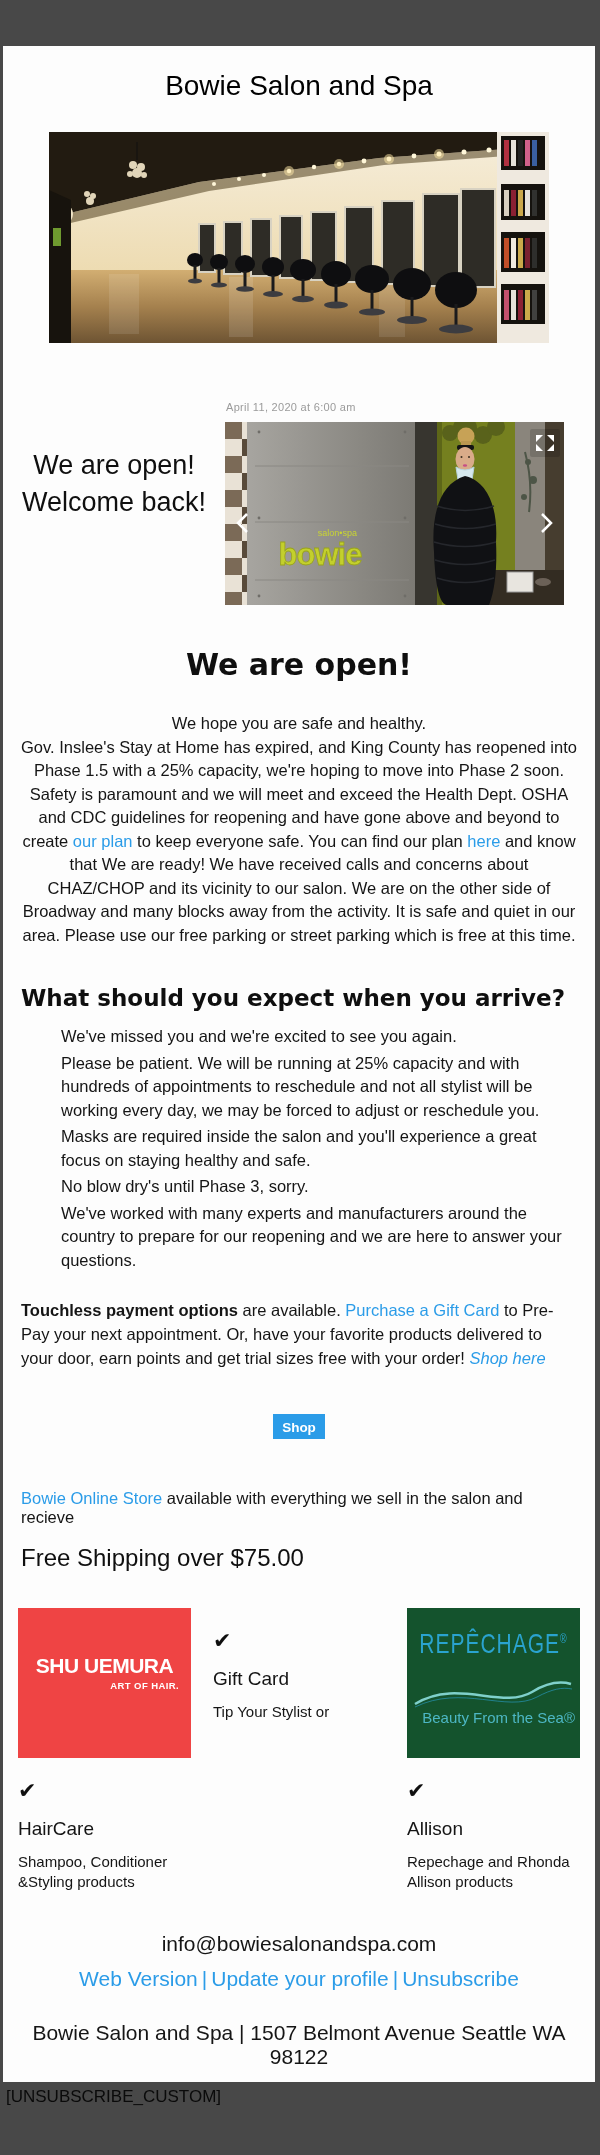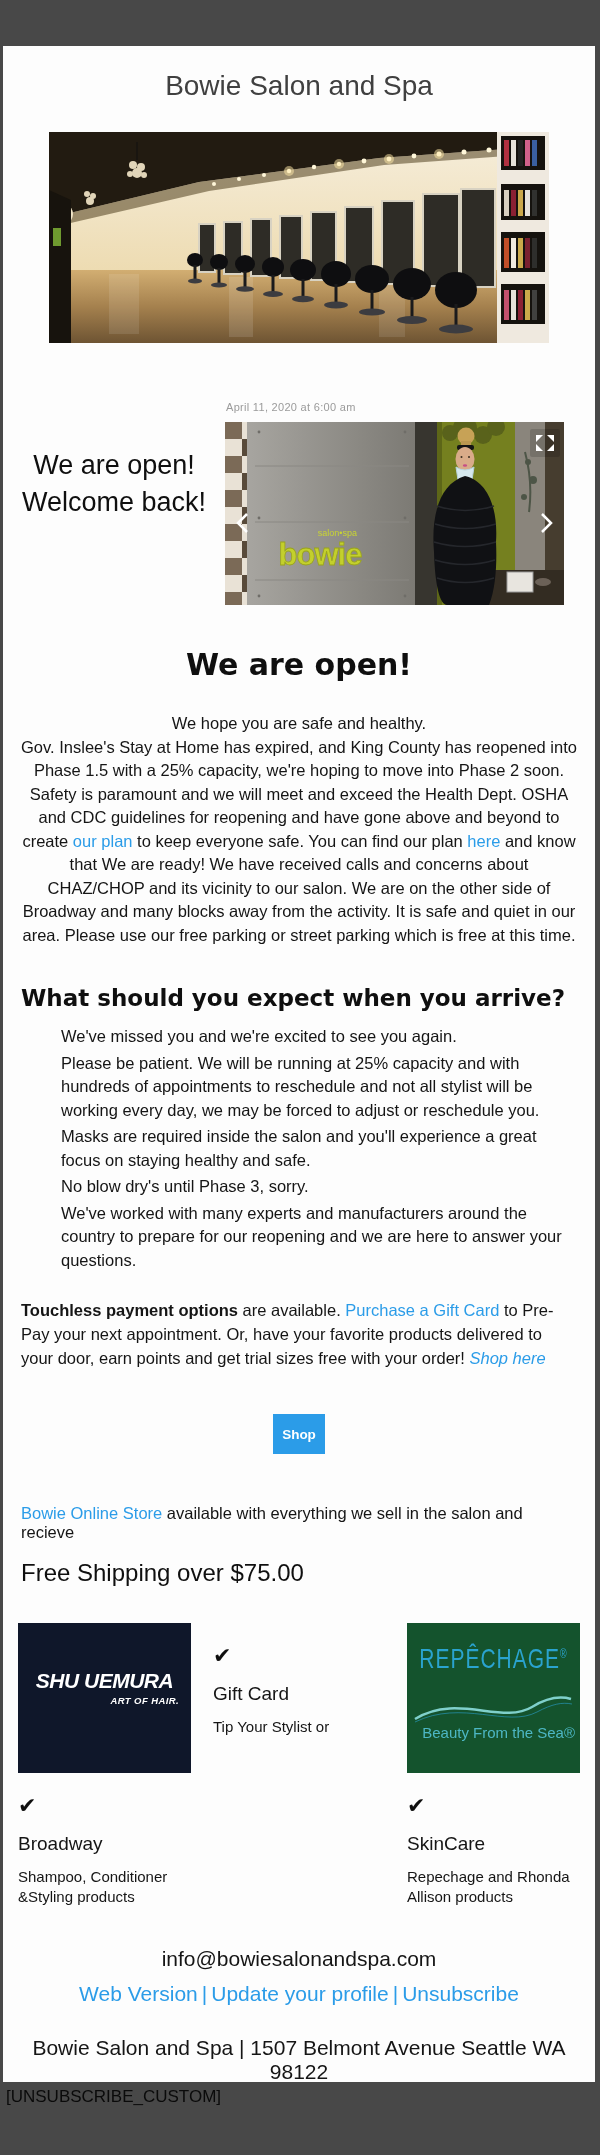--- a/index.html
+++ b/index.html
@@ -7,51 +7,51 @@
     width:600px; height:2155px; position:relative;
     background:#484848;
     font-family:"Liberation Sans", sans-serif;
     color:#151515;
   }
   .email {
     position:absolute; top:46px; left:3px; width:592px; height:2036px;
     background:#fdfdfd; overflow:hidden;
   }
   .inner { padding:0 18px; }
-  .title { margin-top:24px; text-align:center; font-size:28px; color:#404040; }
+  .title { margin-top:24px; text-align:center; font-size:28px; color:#000000; }
   .hero { width:500px; height:211px; margin:30px auto 0; display:block; }
 
   .post { display:flex; margin-top:58px; }
   .post-left { width:222px; padding-top:46px; text-align:center;
                font-size:27px; line-height:37px; color:#0f0f0f; }
   .post-right { width:350px; }
   .post-date { font-size:11px; color:#9b9b9b; letter-spacing:.3px; margin:0 0 9px 1px; }
   .post-img { width:339px; height:183px; position:relative; display:block; }
 
   .h1 { margin-top:42px; text-align:center; font-family:"DejaVu Sans",sans-serif;
         font-weight:bold; font-size:30px; color:#0f0f0f; }
   .intro { margin-top:30px; text-align:center; font-size:16.5px; line-height:23.5px; }
   .h2 { margin-top:38px; font-family:"DejaVu Sans",sans-serif; font-weight:bold;
         font-size:23px; color:#0f0f0f; }
   ul.expect { margin:14px 0 0 40px; padding:0; list-style:none;
               font-size:16.5px; line-height:23.5px; max-width:505px; }
   ul.expect li { margin-bottom:3px; }
   .touchless { margin-top:26px; font-size:16.5px; line-height:24px; max-width:560px; }
   a.link { color:#2b9ce8; text-decoration:none; cursor:pointer; }
   a.link.it { font-style:italic; }
-  .shop-btn { display:block; margin:44px auto 0; width:52px; height:40px;
+  .shop-btn { display:block; margin:44px auto 0; width:52px; height:25px;
               background:#2b9ce8; color:#ffffff; font-weight:bold; font-size:13.5px;
               text-align:center; line-height:25px; border:none; font-family:inherit; cursor:pointer; }
   .store { margin-top:50px; font-size:16.5px; }
   .shipping { margin-top:10px; font-size:24px; color:#0f0f0f; }
 
   .products { display:flex; gap:22px; padding:0 15px; margin-top:36px; }
   .pcol { width:173px; }
   .pimg { width:173px; height:150px; position:relative; overflow:hidden; cursor:pointer; }
-  .shu { background:#0f172a;font-style:italic; }
+  .shu { background:#ef4444; }
   .shu-brand { position:absolute; top:46px; left:0; right:0; text-align:center;
                color:#fff; font-weight:bold; font-size:21px; letter-spacing:-0.5px; }
   .shu-tag { position:absolute; top:72px; right:12px; color:#fff;
              font-weight:bold; font-size:9.5px; letter-spacing:.4px; }
   .gift-box { background:#ededef; }
   .rep-box { background:#14532d; }
   .rep-brand { position:absolute; top:24px; left:0; right:0; text-align:center;
                color:#2aa3cf; font-size:21px; letter-spacing:1px; transform:scaleY(1.35); }
   .rep-reg { font-size:9px; vertical-align:super; }
   .rep-wave { position:absolute; top:62px; left:0; }
@@ -339,21 +339,21 @@
     <div class="shipping">Free Shipping over $75.00</div>
   </div>
 
   <div class="products">
     <div class="pcol">
       <div class="pimg shu">
         <div class="shu-brand">SHU UEMURA</div>
         <div class="shu-tag">ART OF HAIR.</div>
       </div>
       <div class="check">✔</div>
-      <div class="ptitle">Broadway</div>
+      <div class="ptitle">HairCare</div>
       <div class="pdesc">
         <p>Shampoo, Conditioner &amp;Styling products</p>
 
       </div>
     </div>
 
     <div class="pcol">
       <div class="check">✔</div>
       <div class="ptitle">Gift Card</div>
       <div class="pdesc">
@@ -364,21 +364,21 @@
     <div class="pcol">
       <div class="pimg rep-box">
         <div class="rep-brand"><span>REPÊCHAGE</span><span class="rep-reg">®</span></div>
         <svg class="rep-wave" width="173" height="40" viewBox="0 0 173 40">
           <path d="M8,34 C50,8 95,40 125,22 C138,14 150,10 164,14" stroke="#7fd0cb" stroke-width="2.5" fill="none"></path>
           <path d="M8,37 C55,14 100,43 130,27 C145,19 155,17 165,19" stroke="#2aa0cd" stroke-width="1" fill="none" opacity="0.6"></path>
         </svg>
         <div class="rep-tag">Beauty From the Sea®</div>
       </div>
       <div class="check">✔</div>
-      <div class="ptitle">SkinCare</div>
+      <div class="ptitle">Allison</div>
       <div class="pdesc">
         <p>Repechage and Rhonda Allison products</p>
 
       </div>
     </div>
   </div>
 
   <div class="footer">
     <div class="f-email">info@bowiesalonandspa.com</div>
     <div class="f-links">

